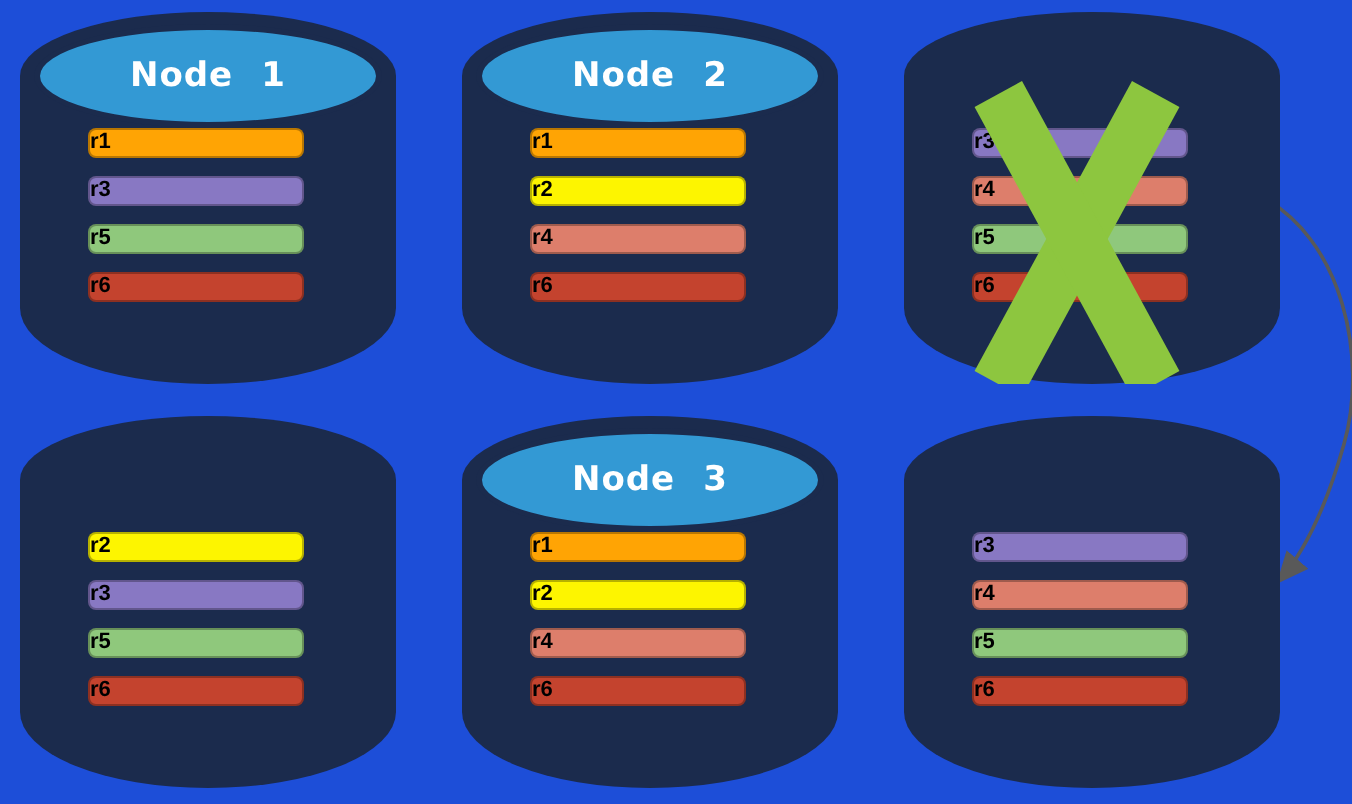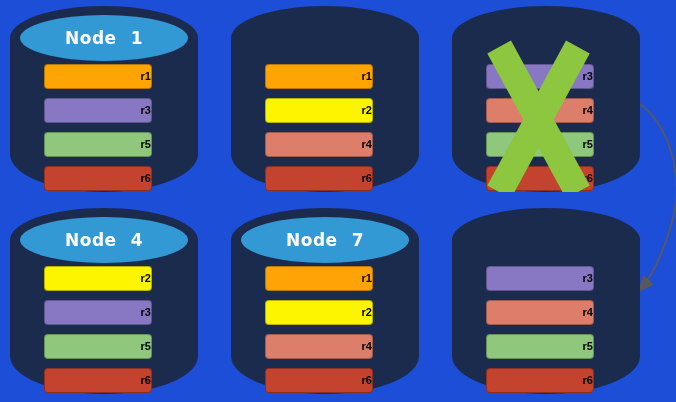--- a/index.html
+++ b/index.html
@@ -24,23 +24,23 @@
   }
   .node-title {
     color:#ffffff; font-weight:bold; font-size:17px;
     word-spacing:0.45em; letter-spacing:0.5px; white-space:nowrap;
   }
   .bars {
     position:absolute; left:34px; top:58px; width:108px;
     display:flex; flex-direction:column; gap:9px;
   }
   .bar {
-    height:25px; border-radius:4px; box-sizing:border-box;
+    height:15px; border-radius:4px; box-sizing:border-box;
     border:1px solid rgba(0,0,0,0.28);
-    display:flex; align-items:center; justify-content:flex-end;
+    display:flex; align-items:center; justify-content:flex-start;
   }
   .bar span {
     font-family:"Liberation Sans", sans-serif; font-weight:bold;
     font-size:11px; line-height:1; color:#000;
   }
   .x-mark {
     position:absolute; left:0; top:0; width:188px; height:186px;
     display:none; pointer-events:none;
   }
   .node.failed .x-mark { display:block; }
@@ -79,20 +79,23 @@
           </div>
           <div class="bar" style="background: rgb(196, 67, 46);">
             <span style="color: rgb(0, 0, 0);">r6</span>
           </div>
         </div>
 
   </div>
       <div class="node" style="left: 231px; top: 6px;">
     <div class="ellipse-back"></div>
     <div class="cyl-body"></div>
+    <div class="cyl-top">
+      <span class="node-title">Node 2</span>
+    </div>
     <div class="bars">
           <div class="bar" style="background: rgb(255, 164, 4);">
             <span style="color: rgb(0, 0, 0);">r1</span>
           </div>
           <div class="bar" style="background: rgb(253, 245, 0);">
             <span style="color: rgb(0, 0, 0);">r2</span>
           </div>
           <div class="bar" style="background: rgb(221, 126, 107);">
             <span style="color: rgb(0, 0, 0);">r4</span>
           </div>
@@ -120,44 +123,41 @@
           </div>
         </div>
     <svg class="x-mark" viewBox="0 0 188 186">
       <rect x="73" y="31" width="27" height="165" transform="rotate(28.5 86.5 113.5)" class="x-fill" fill="#8DC63F"></rect>
       <rect x="73" y="31" width="27" height="165" transform="rotate(-28.5 86.5 113.5)" class="x-fill" fill="#8DC63F"></rect>
     </svg>
   </div>
       <div class="node" style="left: 10px; top: 208px;">
     <div class="ellipse-back"></div>
     <div class="cyl-body"></div>
-    <div class="cyl-top">
-      <span class="node-title">Node 4</span>
-    </div>
     <div class="bars">
           <div class="bar" style="background: rgb(253, 245, 0);">
             <span style="color: rgb(0, 0, 0);">r2</span>
           </div>
           <div class="bar" style="background: rgb(136, 120, 195);">
             <span style="color: rgb(0, 0, 0);">r3</span>
           </div>
           <div class="bar" style="background: rgb(143, 200, 124);">
             <span style="color: rgb(0, 0, 0);">r5</span>
           </div>
           <div class="bar" style="background: rgb(196, 67, 46);">
             <span style="color: rgb(0, 0, 0);">r6</span>
           </div>
         </div>
 
   </div>
       <div class="node" style="left: 231px; top: 208px;">
     <div class="ellipse-back"></div>
     <div class="cyl-body"></div>
     <div class="cyl-top">
-      <span class="node-title">Node 7</span>
+      <span class="node-title">Node 3</span>
     </div>
     <div class="bars">
           <div class="bar" style="background: rgb(255, 164, 4);">
             <span style="color: rgb(0, 0, 0);">r1</span>
           </div>
           <div class="bar" style="background: rgb(253, 245, 0);">
             <span style="color: rgb(0, 0, 0);">r2</span>
           </div>
           <div class="bar" style="background: rgb(221, 126, 107);">
             <span style="color: rgb(0, 0, 0);">r4</span>

